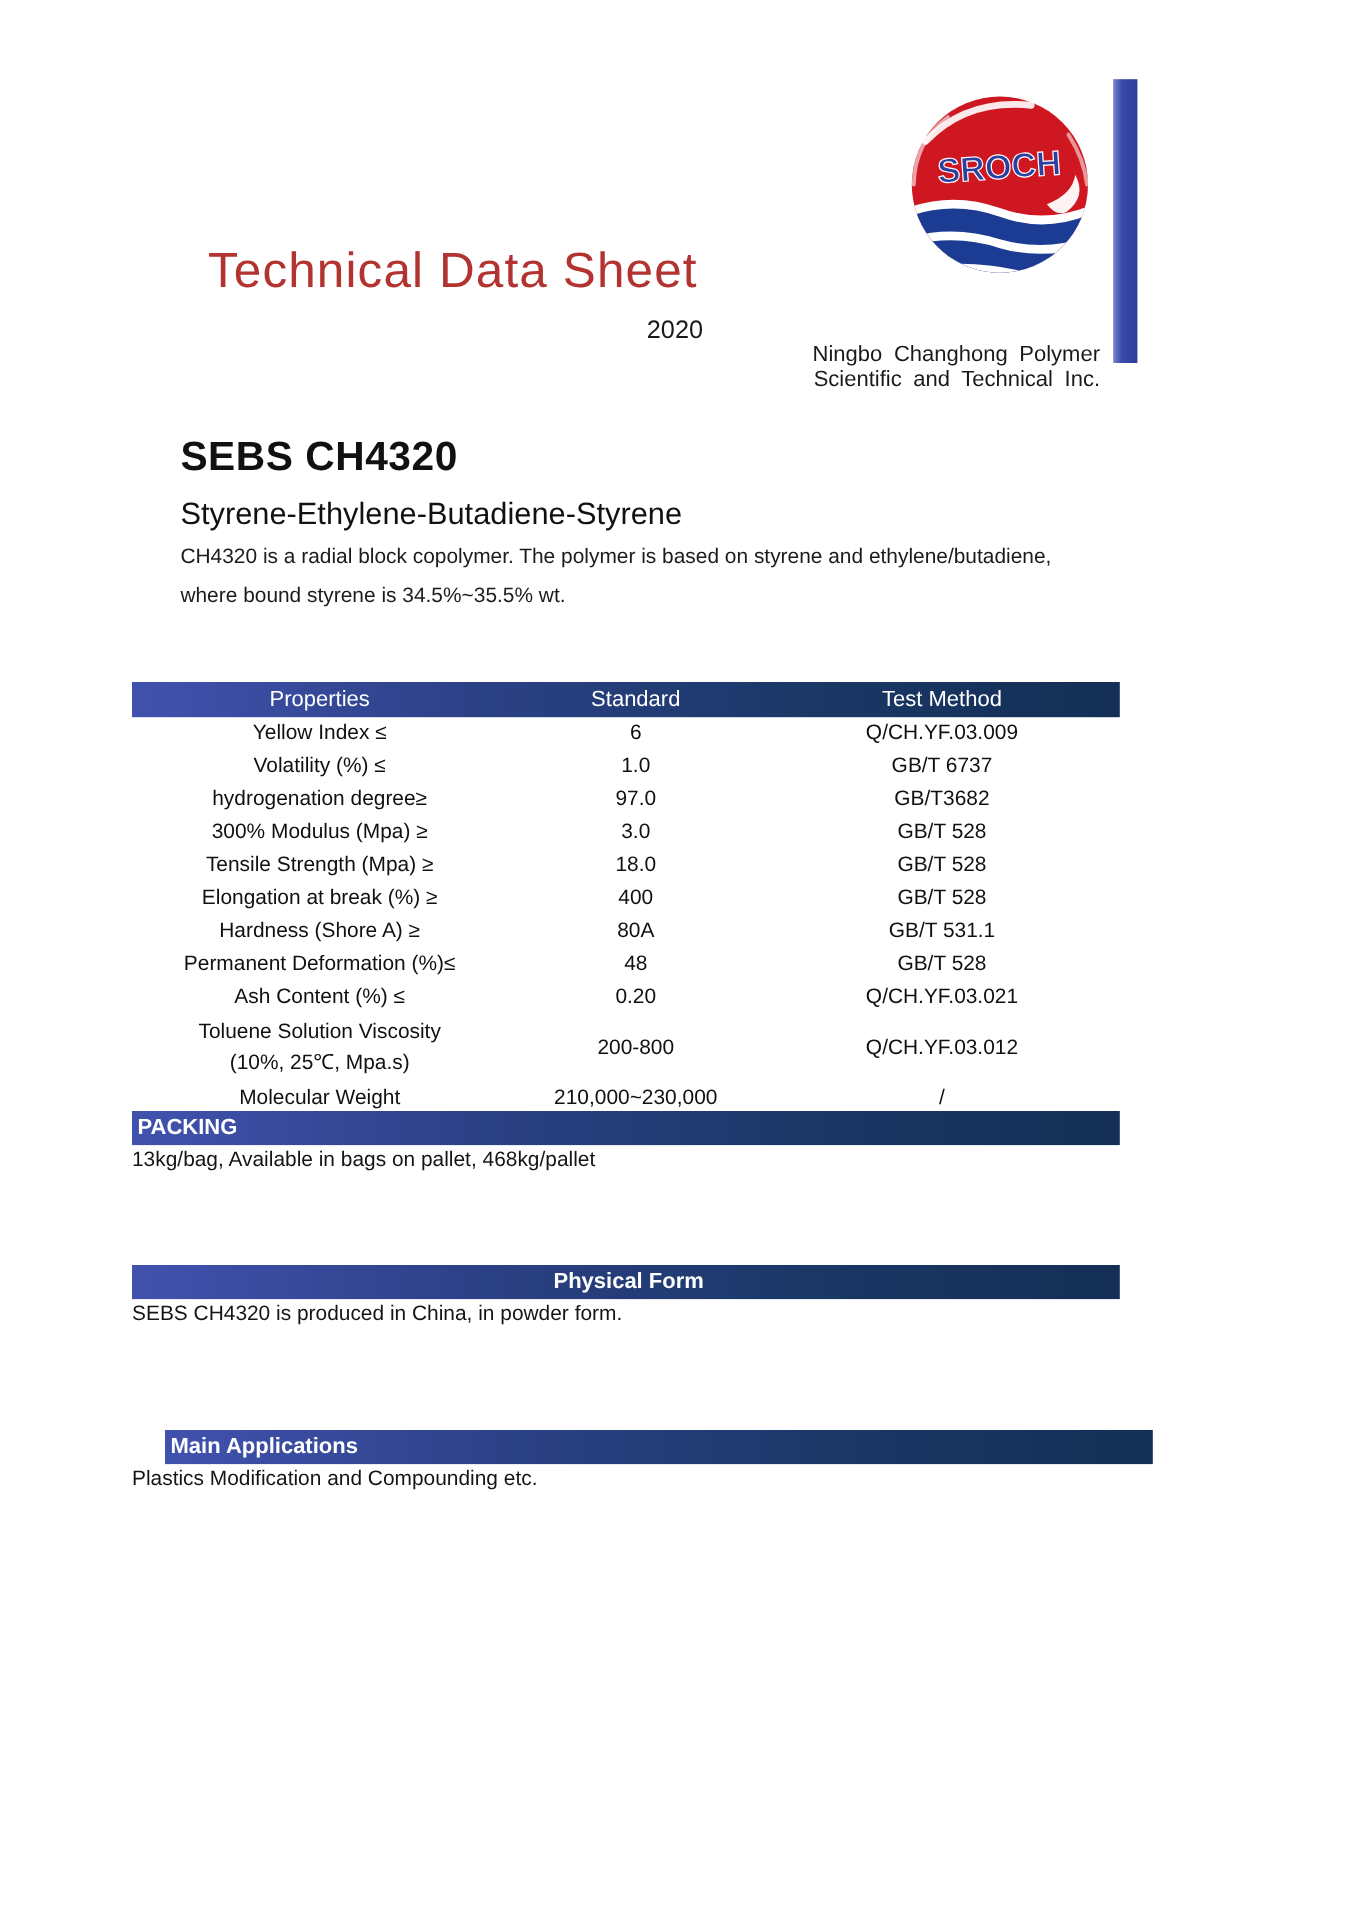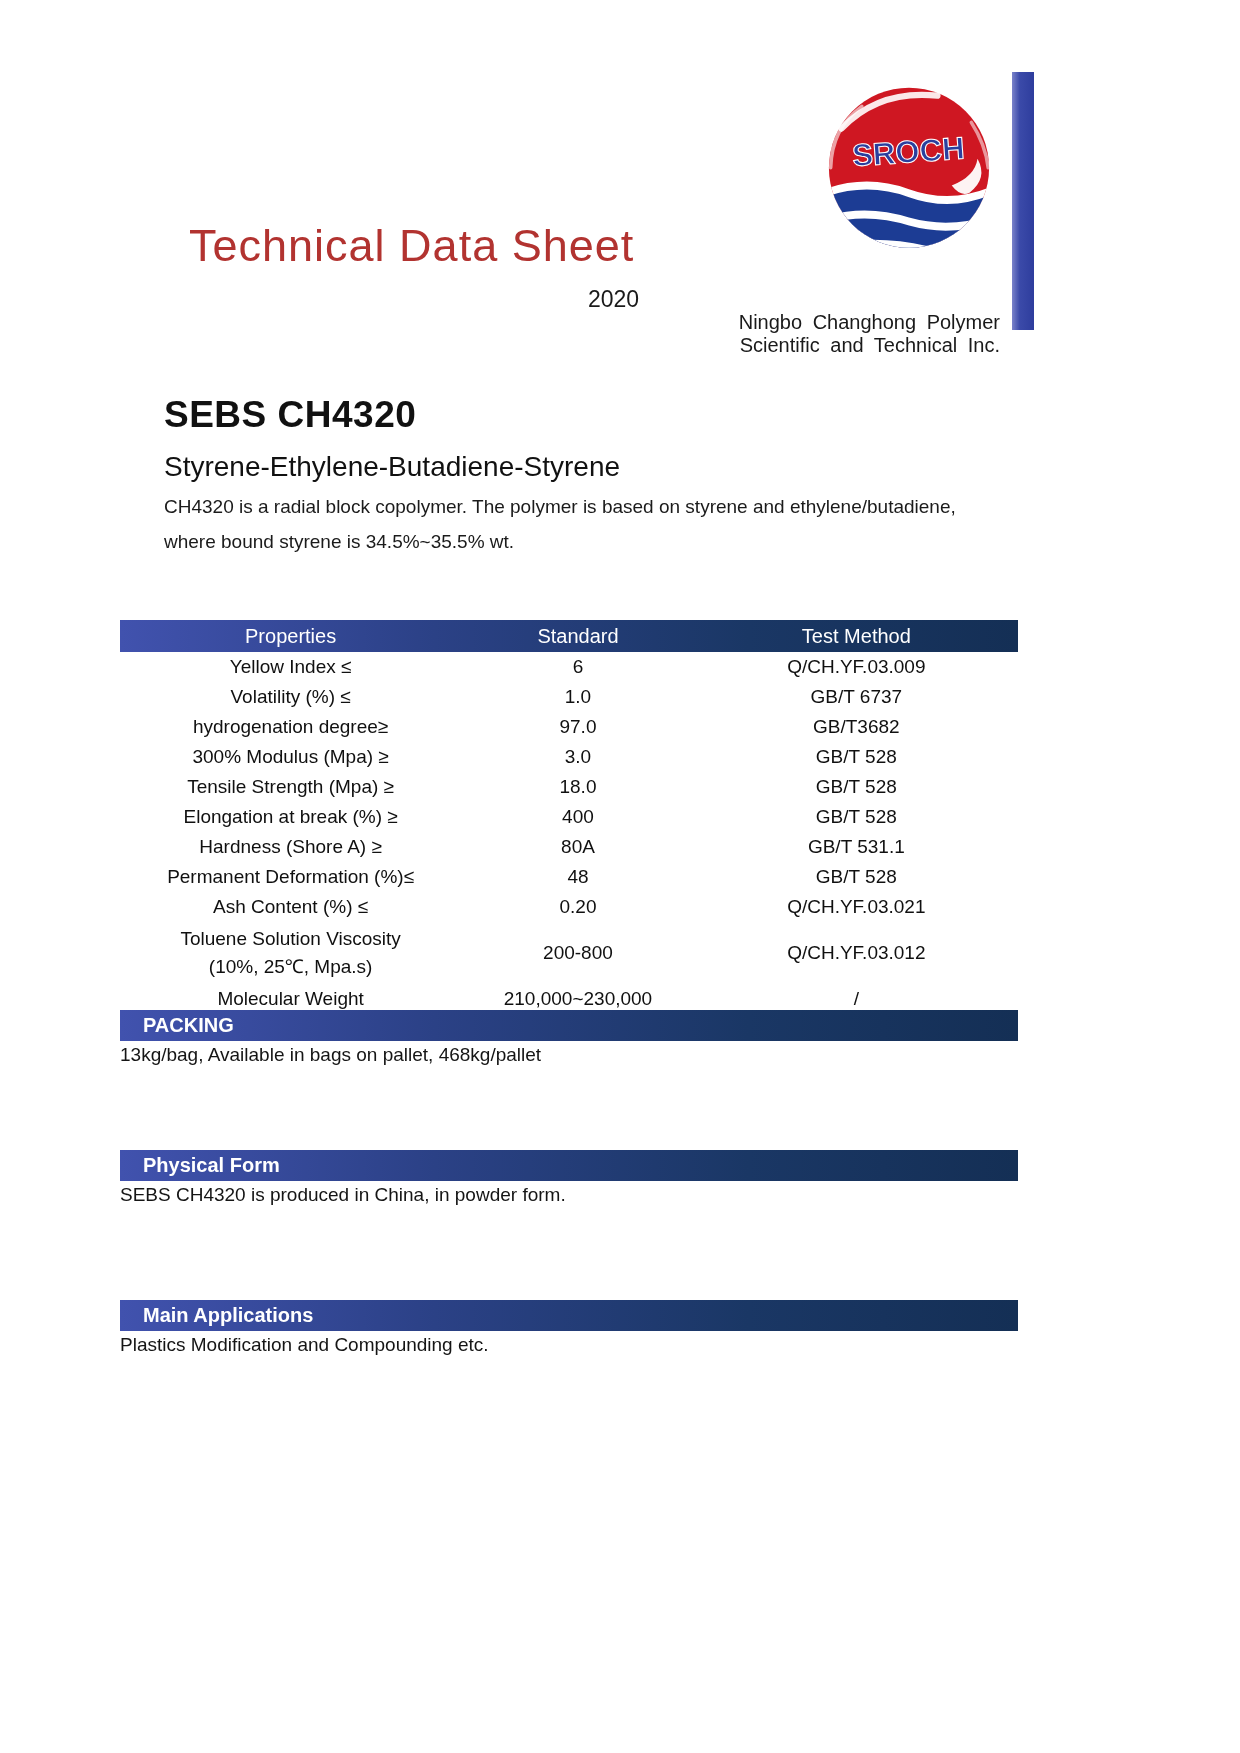--- a/index.html
+++ b/index.html
@@ -32,30 +32,30 @@
     height:32px; align-items:center; color:#ffffff; font-size:20px;
     background:linear-gradient(90deg,#4152ae 0%,#2b4186 35%,#1a3765 70%,#142f55 100%);
   }
   .tcell { text-align:center; }
   .trow { height:30px; align-items:center; font-size:19px; color:#101010; }
   .trow.tall { height:62px; }
   .prop-cell { white-space:pre-line; line-height:28px; }
 
   
   .secbar {
-    left:120px; width:898px; height:31px; line-height:31px; padding-left:23px;
+    left:120px; width:898px; height:31px; line-height:31px; padding-left:5px;
     color:#ffffff; font-size:20px; font-weight:bold;
     background:linear-gradient(90deg,#4152ae 0%,#2b4186 35%,#1a3765 70%,#142f55 100%);
   }
   .sectext { left:120px; font-size:19px; color:#151515; }
   .bar-packing { top:1010px; }
   .txt-packing { top:1044px; }
-  .bar-physical { top:1150px; }
+  .bar-physical { top:1150px;text-align:center; }
   .txt-physical { top:1184px; }
-  .bar-apps { top:1300px; }
+  .bar-apps { top:1300px;margin-left:30px; }
   .txt-apps { top:1334px; }
 </style>
 </head>
 <body>
 
 <div class="abs logo-wrap">
   <svg viewBox="0 0 200 210" width="178" height="192">
     <defs>
       <clipPath id="logoclip">
           <circle cx="100" cy="98" r="90"></circle>

